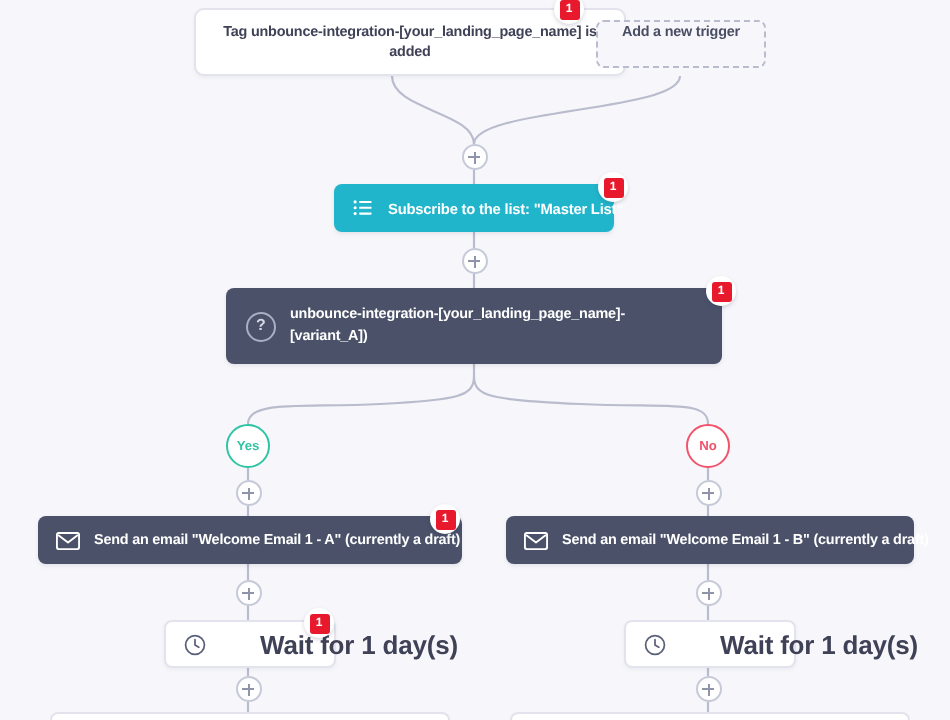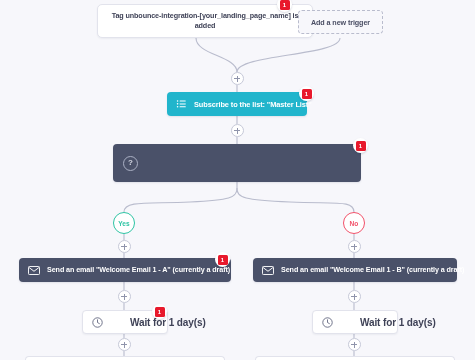--- a/index.html
+++ b/index.html
@@ -52,21 +52,21 @@
     line-height: 1.45;
     letter-spacing: -0.1px;
   }
 
   
   .add-trigger {
     background: #f7f7fb;
     border: 1px dashed #b9bccd;
     border-radius: 4px;
     display: flex;
-    align-items: center;
+    align-items: flex-start;
     justify-content: center;
   }
   .add-trigger .txt {
     font-size: 7.2px;
     font-weight: bold;
     color: #4a4e64;
     letter-spacing: -0.1px;
   }
 
   
@@ -112,21 +112,21 @@
   .wait-node {
     background: #ffffff;
     border: 1px solid #e2e3ec;
     border-radius: 4px;
     display: flex;
     align-items: center;
     padding: 0 9px;
     box-shadow: 0 1px 2px rgba(40,45,80,0.06);
   }
   .wait-node .label {
-    font-size: 10px;
+    font-size: 13px;
     font-weight: bold;
     color: #3f4257;
     letter-spacing: -0.1px;
     white-space: nowrap;
     padding-left: 20px;
   }
 
   
   .node-icon {
     flex: 0 0 auto;
@@ -314,20 +314,21 @@
     <span class="sq">1</span>
   </div>
 
   <div class="plus" style="left:230.5px; top:124px;"></div>
 
   <div class="node dark-node cond" style="left:113px; top:144px; width:248px; height:38px;">
     <span class="node-icon">
       <span class="qmark">?</span>
     </span>
     <span style="display:flex; flex-direction:column;">
+      <span class="label">unbounce-integration-[your_landing_page_name]-[variant_A])</span>
     </span>
   </div>
   <div class="badge" style="left:353px; top:138px;">
     <span class="sq">1</span>
   </div>
 
   <div class="branch yes" style="left:113px; top:212px;">
     <span>Yes</span>
   </div>
   <div class="branch no" style="left:343px; top:212px;">

